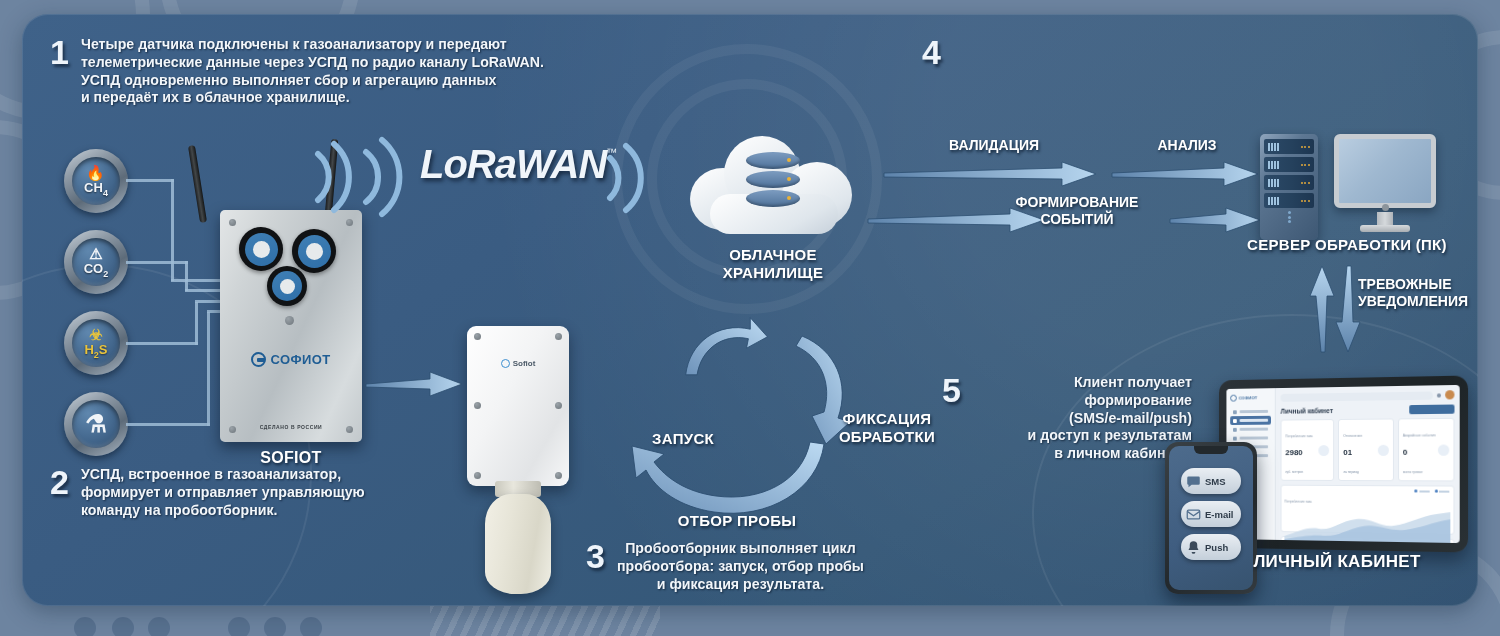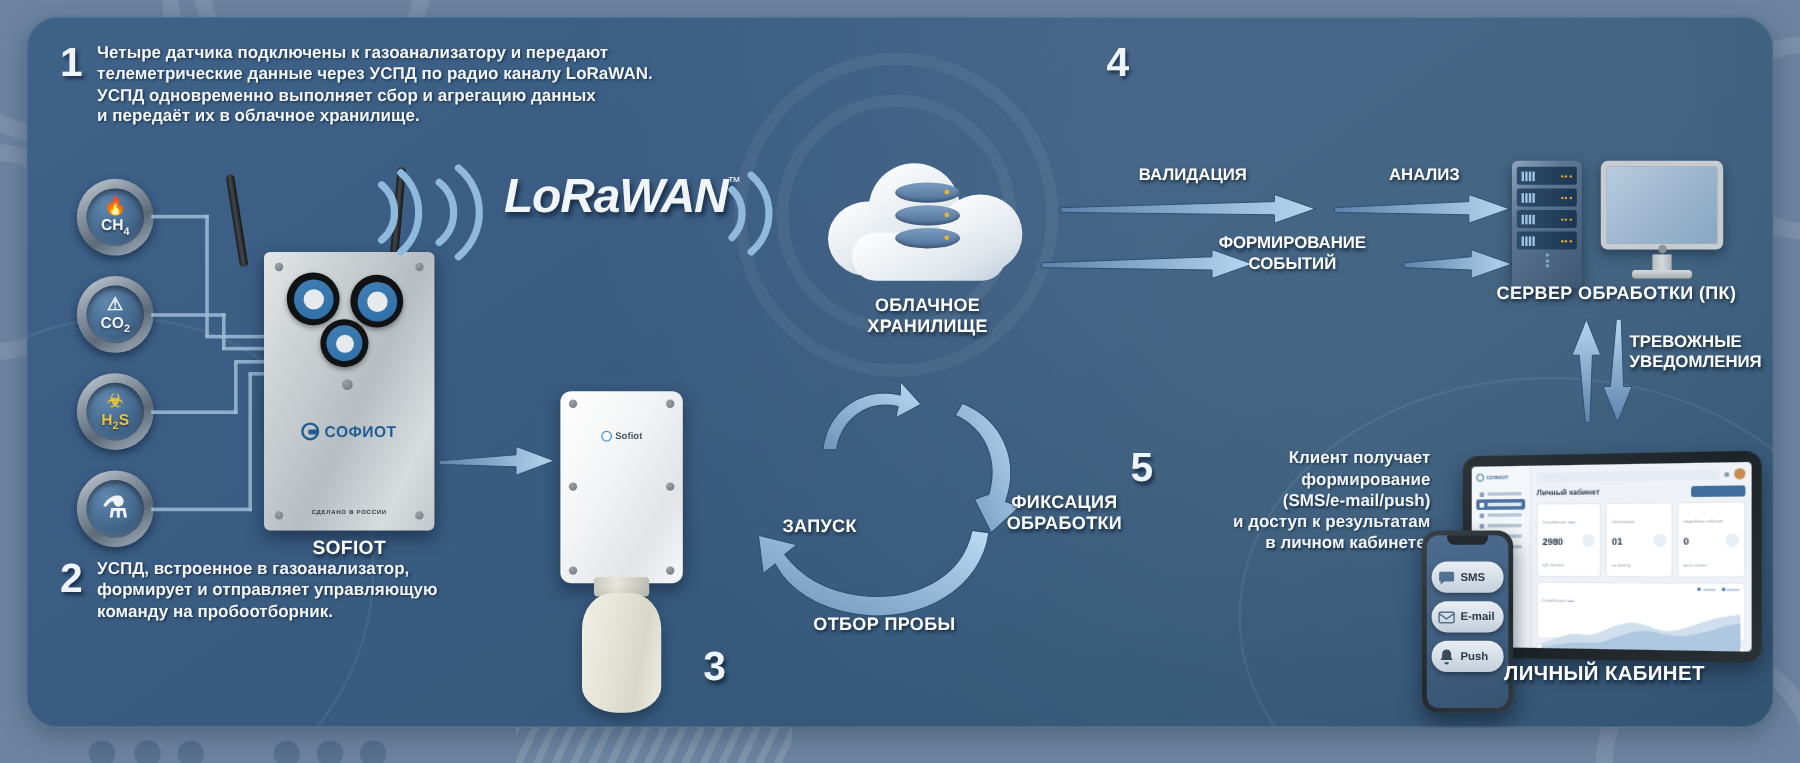--- a/index.html
+++ b/index.html
@@ -289,26 +289,25 @@
   .tb-stat-ic { width: 11px; height: 11px; border-radius: 50%; background: #e8eff7; }
   .tb-chart { background: #fff; border: 1px solid #e3e9f0; border-radius: 3px;
               height: 48px; padding: 3px; position: relative; }
   .tb-legend { position: absolute; right: 4px; top: 3px; display: flex; gap: 5px; }
   .tb-leg { display: flex; align-items: center; gap: 1.5px; }
   .tb-leg-dot { width: 3px; height: 3px; border-radius: 50%; background: #4a7fc1; }
   .tb-leg-line { width: 10px; height: 2px; background: #c3d2e2; }
   .tb-lower { display: flex; gap: 4px; margin-top: 4px; }
 
   #phone {
-    position: absolute; left: 1143px; top: 428px; width: 76px; height: 152px;
+    position: absolute; left: 1143px; top: 428px; width: 92px; height: 152px;
     border-radius: 13px;
     background: linear-gradient(135deg, #3a4146 0%, #23292d 60%, #333a3f 100%);
     padding: 4px;
     box-shadow: 0 8px 18px rgba(8,20,36,0.55);
-    margin-left: 20px;
   }
   .phone-screen {
     width: 100%; height: 100%; border-radius: 10px; position: relative;
     background: linear-gradient(160deg, #4d6b8c 0%, #3f5d80 60%, #37536f 100%);
     padding-top: 22px;
     display: flex; flex-direction: column; align-items: center; gap: 7px;
   }
   .phone-notch {
     position: absolute; left: 50%; transform: translateX(-50%); top: 0;
     width: 34px; height: 8px; border-radius: 0 0 6px 6px; background: #23292d;
@@ -626,20 +625,23 @@
     <div class="caps-label" style="left:790px; top:396px; width:150px;">ФИКСАЦИЯ
 ОБРАБОТКИ</div>
 
     <svg class="arrow-svg" style="left:596px; top:424px;" width="216" height="88" viewBox="0 0 216 88">
       <path d="M206,6 C200,52 150,82 96,74 C62,69 38,52 28,32 L18,40 L14,8 L46,16 L36,24 C48,40 68,54 98,58 C142,64 184,44 192,4 Z" fill="url(#ag3)" stroke="#2c4e70" stroke-width="0.9" transform="scale(1,1)"></path>
     </svg>
     <div class="caps-label" style="left:620px; top:498px; width:190px;">ОТБОР ПРОБЫ</div>
 
     <div class="step" style="left:564px; top:526px; width:380px;">
       <span class="step-num">3</span>
+      <span class="step-text" style="text-align:center;">Пробоотборник выполняет цикл
+пробоотбора: запуск, отбор пробы
+и фиксация результата.</span>
     </div>
 
     <div class="step" style="left:920px; top:360px; width:250px;">
       <span class="step-num">5</span>
       <span class="step-text" style="text-align:right; flex:1;">Клиент получает
 формирование
 (SMS/e-mail/push)
 и доступ к результатам
 в личном кабинете.</span>
     </div>

